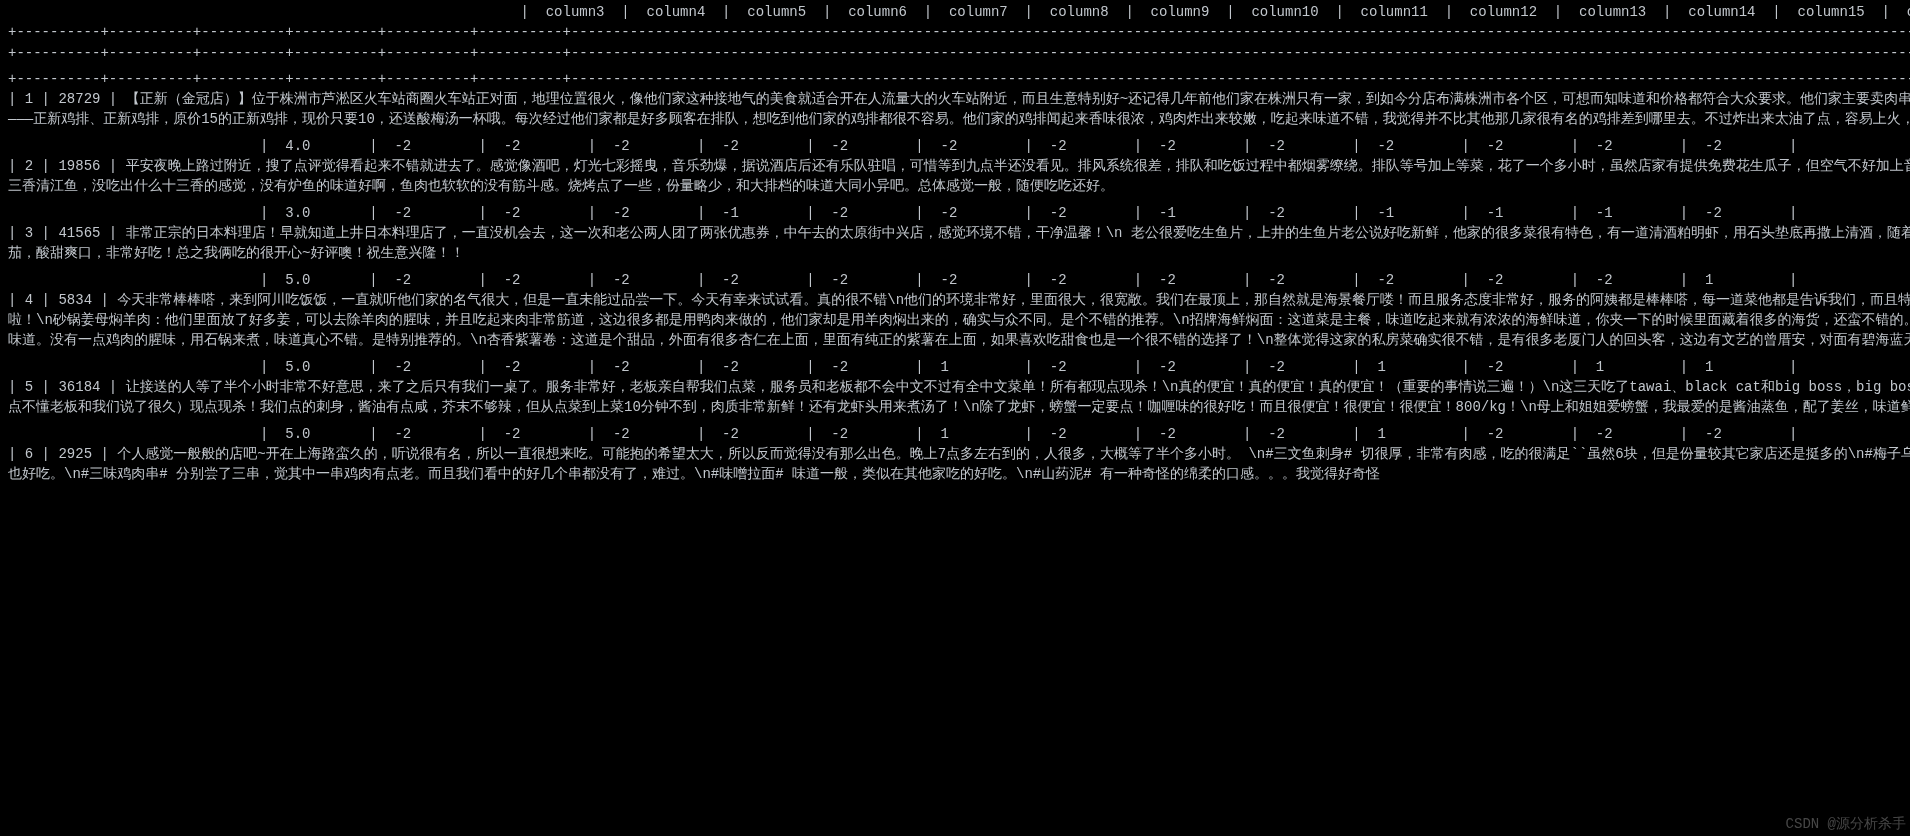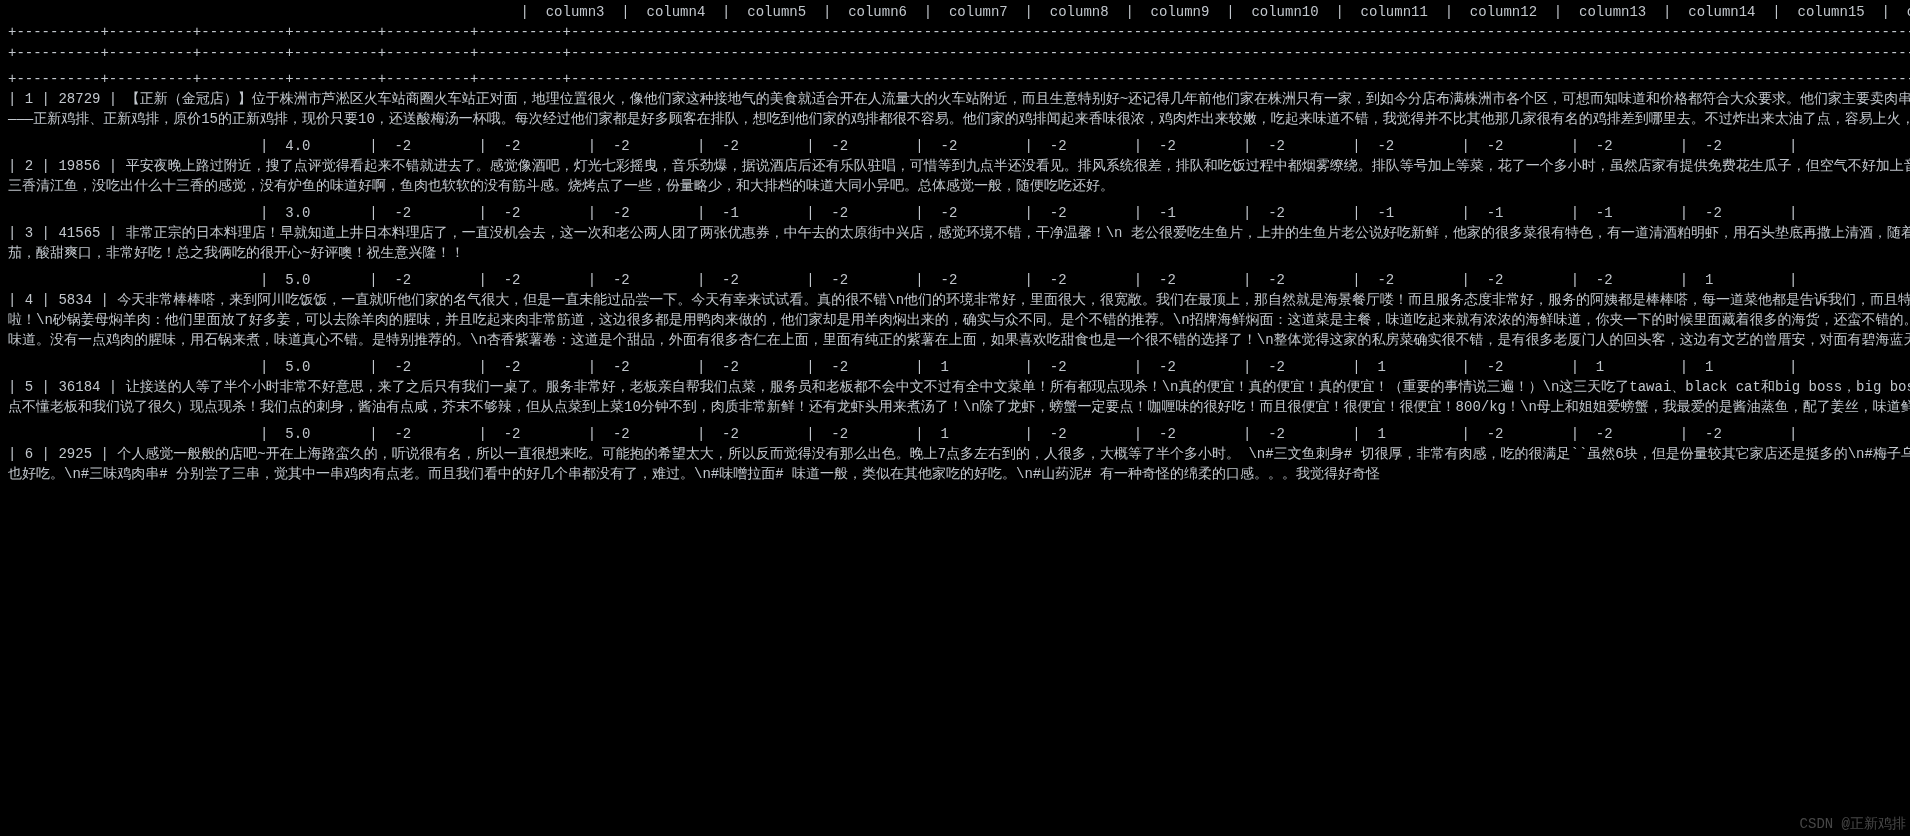--- a/index.html
+++ b/index.html
@@ -75,14 +75,14 @@
       <div class="row"><span class="pipe"> |  </span><span class="cell">4</span><span class="pipe">  |  </span><span class="cell">5834</span><span class="pipe">    |  </span><span class="cell">今天非常棒棒嗒，来到阿川吃饭饭，一直就听他们家的名气很大，但是一直未能过品尝一下。今天有幸来试试看。真的很不错\n他们的环境非常好，里面很大，很宽敞。我们在最顶上，那自然就是海景餐厅喽！而且服务态度非常好，服务的阿姨都是棒棒嗒，每一道菜他都是告诉我们，而且特别友善。\n我们一共10个人吃了十几个菜，每一个菜都吃光光喽，真的很好吃的啦！\n砂锅姜母焖羊肉：他们里面放了好多姜，可以去除羊肉的腥味，并且吃起来肉非常筋道，这边很多都是用鸭肉来做的，他们家却是用羊肉焖出来的，确实与众不同。是个不错的推荐。\n招牌海鲜焖面：这道菜是主餐，味道吃起来就有浓浓的海鲜味道，你夹一下的时候里面藏着很多的海货，还蛮不错的。\n秘制三杯鸡：这道菜是个人最喜欢的一道菜啦！吃起来口感有点甜甜咸咸的味道。没有一点鸡肉的腥味，用石锅来煮，味道真心不错。是特别推荐的。\n杏香紫薯卷：这道是个甜品，外面有很多杏仁在上面，里面有纯正的紫薯在上面，如果喜欢吃甜食也是一个很不错的选择了！\n整体觉得这家的私房菜确实很不错，是有很多老厦门人的回头客，这边有文艺的曾厝安，对面有碧海蓝天，比较推荐。</span></div>
       <div style="height: 6px;"></div>
       <div class="numline">                              |  5.0       |  -2        |  -2        |  -2        |  -2        |  -2        |  1         |  -2        |  -2        |  -2        |  1         |  -2        |  1         |  1         |  </div>
       <div class="row"><span class="pipe"> |  </span><span class="cell">5</span><span class="pipe">  |  </span><span class="cell">36184</span><span class="pipe">    |  </span><span class="cell">让接送的人等了半个小时非常不好意思，来了之后只有我们一桌了。服务非常好，老板亲自帮我们点菜，服务员和老板都不会中文不过有全中文菜单！所有都现点现杀！\n真的便宜！真的便宜！真的便宜！（重要的事情说三遍！）\n这三天吃了tawai、black cat和big boss，big boss消费最多！但是我们点了大龙虾！标价3500/kg，实际一只用了1750（单位有点不懂老板和我们说了很久）现点现杀！我们点的刺身，酱油有点咸，芥末不够辣，但从点菜到上菜10分钟不到，肉质非常新鲜！还有龙虾头用来煮汤了！\n除了龙虾，螃蟹一定要点！咖喱味的很好吃！而且很便宜！很便宜！很便宜！800/kg！\n母上和姐姐爱螃蟹，我最爱的是酱油蒸鱼，配了姜丝，味道鲜美！\n另外菠萝饭也不错，素菜确实一般也就不提了。</span></div>
       <div style="height: 6px;"></div>
       <div class="numline">                              |  5.0       |  -2        |  -2        |  -2        |  -2        |  -2        |  1         |  -2        |  -2        |  -2        |  1         |  -2        |  -2        |  -2        |  </div>
       <div class="row"><span class="pipe"> |  </span><span class="cell">6</span><span class="pipe">  |  </span><span class="cell">2925</span><span class="pipe">    |  </span><span class="cell">个人感觉一般般的店吧~开在上海路蛮久的，听说很有名，所以一直很想来吃。可能抱的希望太大，所以反而觉得没有那么出色。晚上7点多左右到的，人很多，大概等了半个多小时。    \n#三文鱼刺身# 切很厚，非常有肉感，吃的很满足``虽然6块，但是份量较其它家店还是挺多的\n#梅子乌龙茶# 好喝好喝，要的常温的，店家里面暖气开得也蛮足的。里面的梅子捞出来也好吃。\n#三味鸡肉串# 分别尝了三串，觉其中一串鸡肉有点老。而且我们看中的好几个串都没有了，难过。\n#味噌拉面# 味道一般，类似在其他家吃的好吃。\n#山药泥#     有一种奇怪的绵柔的口感。。。我觉得好奇怪</span></div>
       <div style="height: 6px;"></div>
     </div>
 
-  <div class="watermark">CSDN @正新鸡排</div>
+  <div class="watermark">CSDN @源分析杀手</div>
 </div>
 
 </body></html>

